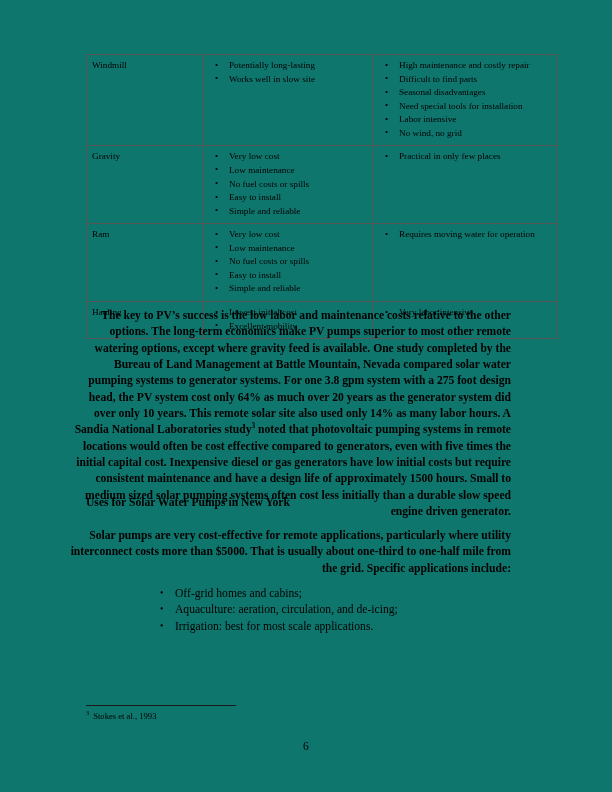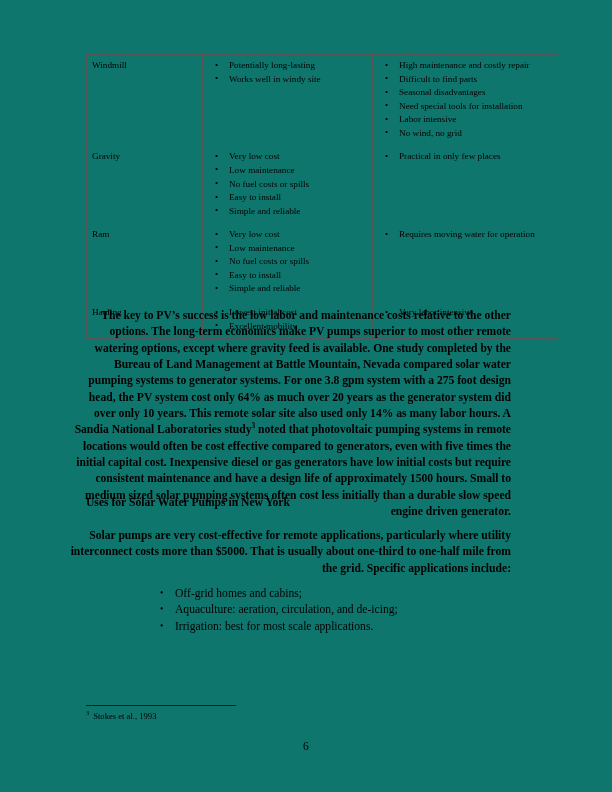--- a/index.html
+++ b/index.html
@@ -152,21 +152,21 @@
   <table class="cmp-table">
     <tbody>
 
       <tr>
         <td class="col-method">
           <div class="method-name">Windmill</div>
         </td>
         <td class="col-adv">
           <ul class="cell-list">
             <li>Potentially long-lasting</li>
-            <li>Works well in windy site</li>
+            <li>Works well in slow site</li>
           </ul>
         </td>
         <td class="col-dis">
           <ul class="cell-list">
             <li>High maintenance and costly repair</li>
             <li>Difficult to find parts</li>
             <li>Seasonal disadvantages</li>
             <li>Need special tools for installation</li>
             <li>Labor intensive</li>
             <li>No wind, no grid</li>

